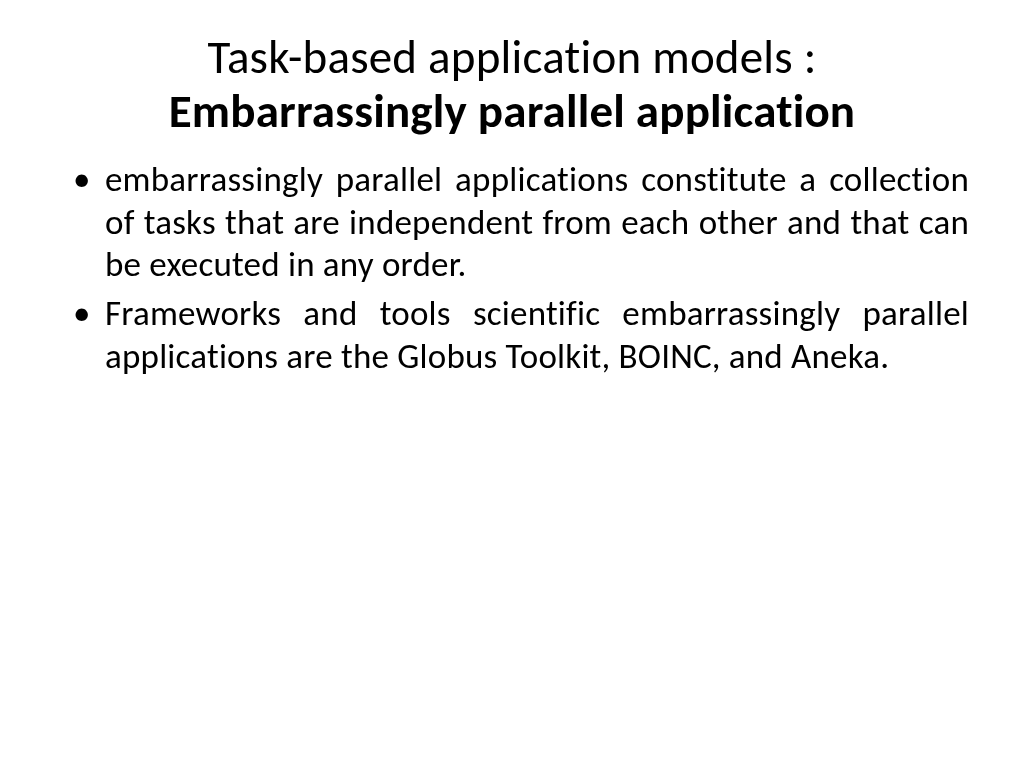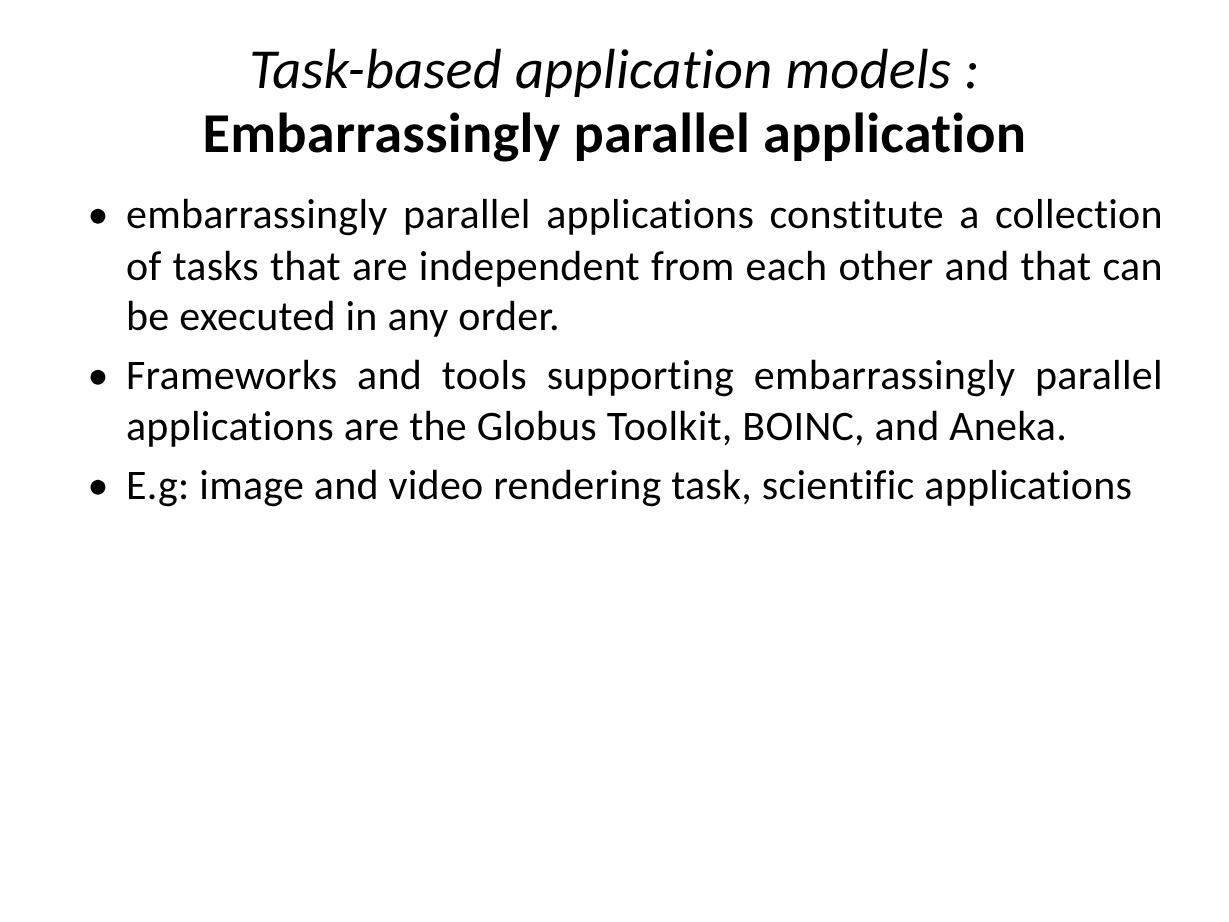--- a/index.html
+++ b/index.html
@@ -18,21 +18,20 @@
     }
     .title-block {
       text-align: center;
       margin-bottom: 20px;
     }
     .title-line1 {
       font-size: 47px;
       font-weight: 400;
       line-height: 1.15;
       letter-spacing: 0.2px;
-      font-style: italic;
     }
     .title-line2 {
       font-size: 47px;
       font-weight: 700;
       line-height: 1.15;
       letter-spacing: 0.2px;
     }
     .bullet-list {
       list-style: none;
       padding-left: 10px;
@@ -57,15 +56,14 @@
 </head>
 <body>
 
 <div class="title-block">
   <div class="title-line1">Task-based application models :</div>
   <div class="title-line2">Embarrassingly parallel application</div>
 </div>
 
 <ul class="bullet-list">
   <li class="bullet-item">embarrassingly parallel applications constitute a collection of tasks that are independent from each other and that can be executed in any order.</li>
-  <li class="bullet-item">Frameworks and tools supporting embarrassingly parallel applications are the Globus Toolkit, BOINC, and Aneka.</li>
-  <li class="bullet-item">E.g:  image and video rendering task, scientific applications</li>
+  <li class="bullet-item">Frameworks and tools scientific embarrassingly parallel applications are the Globus Toolkit, BOINC, and Aneka.</li>
 </ul>
 
 </body></html>

